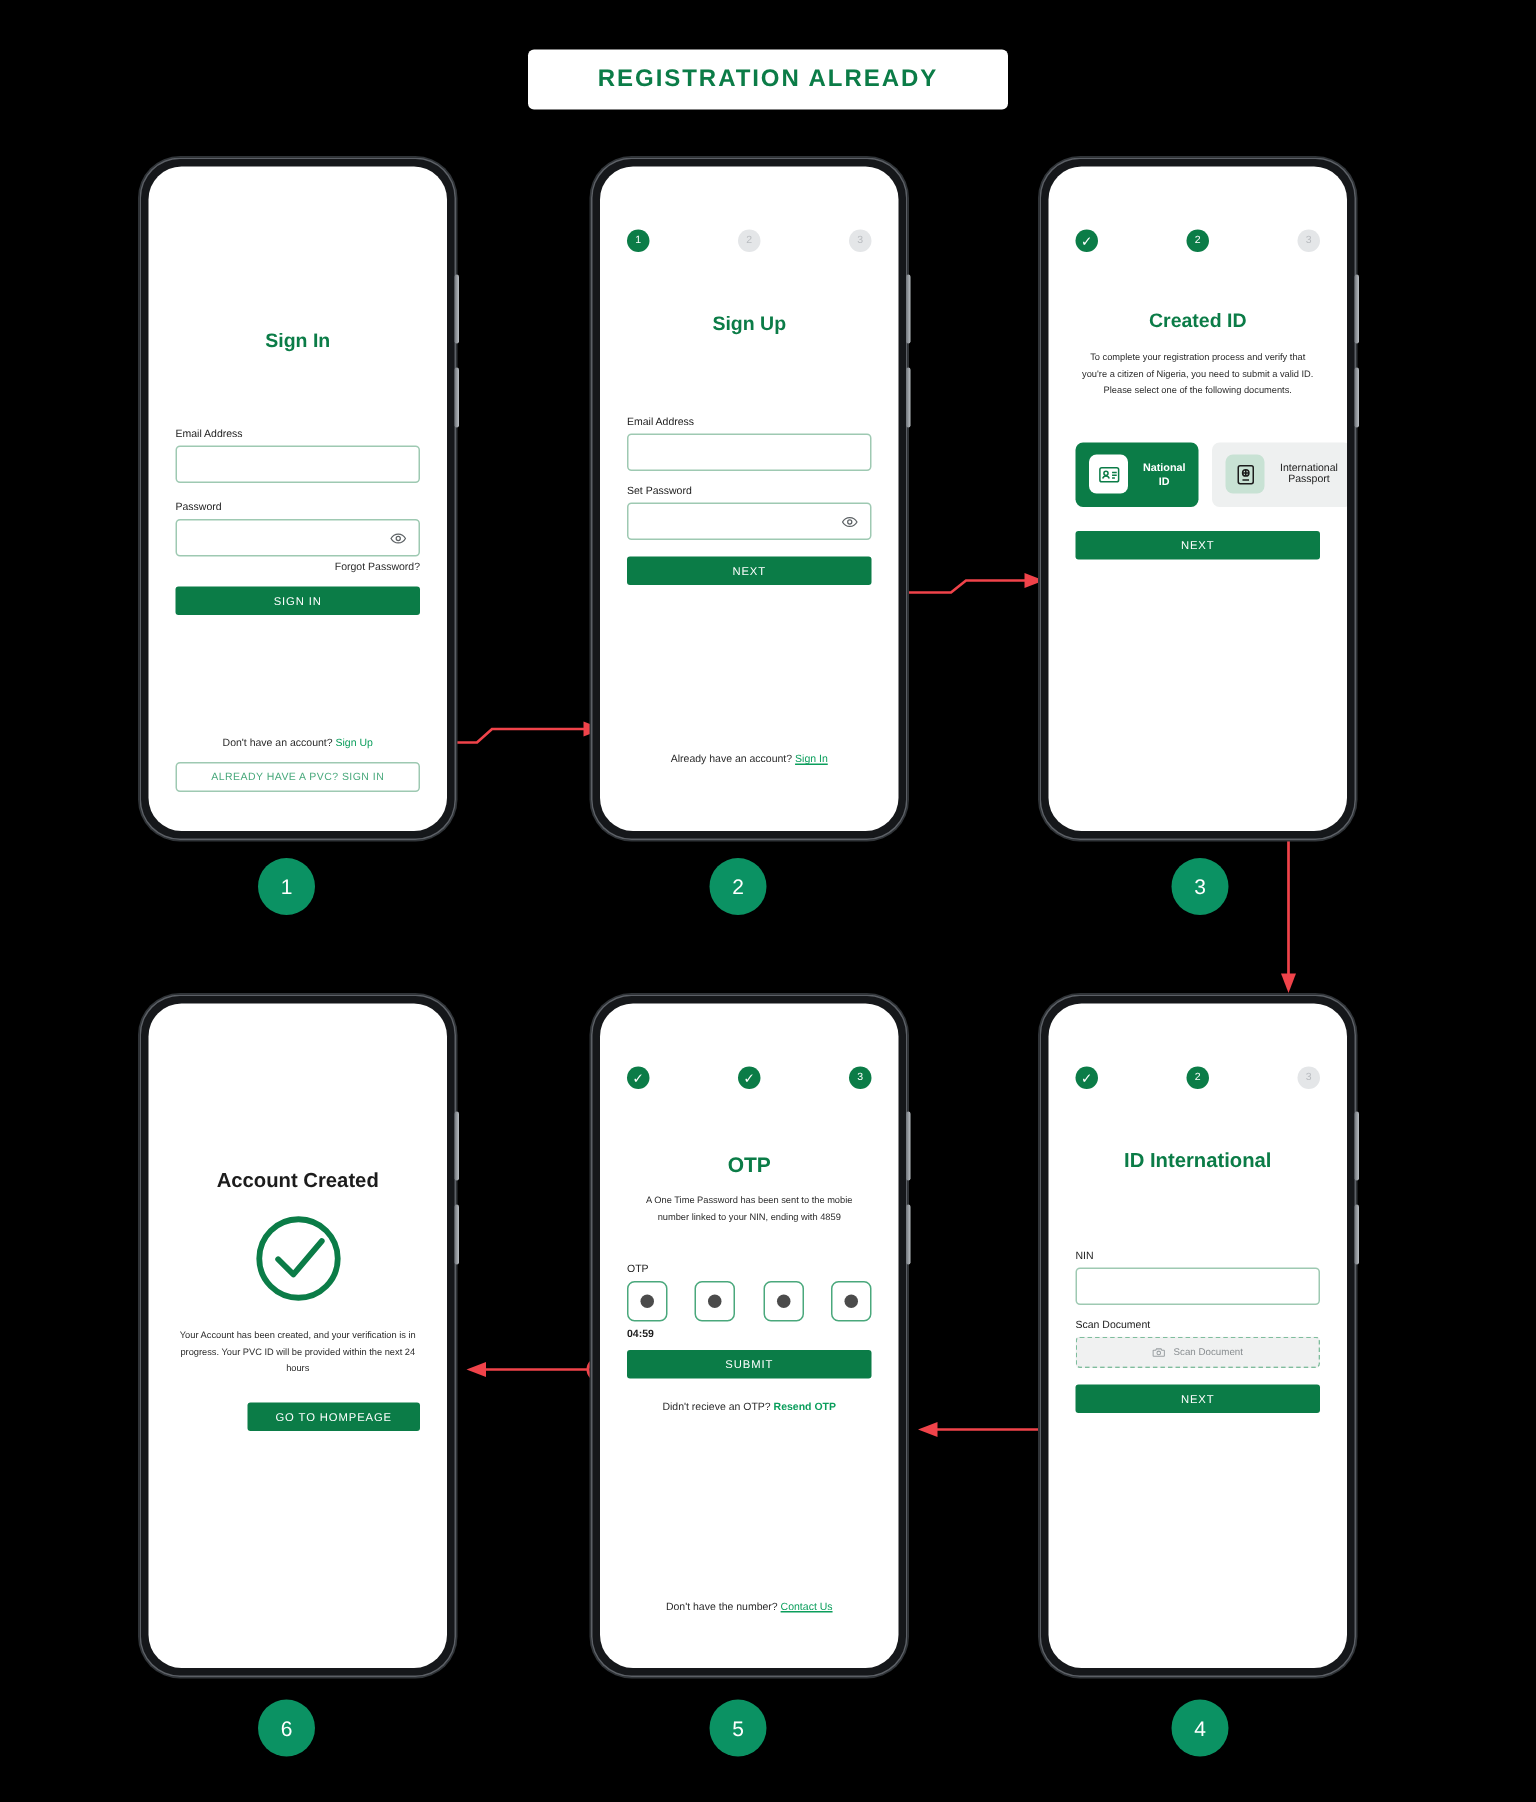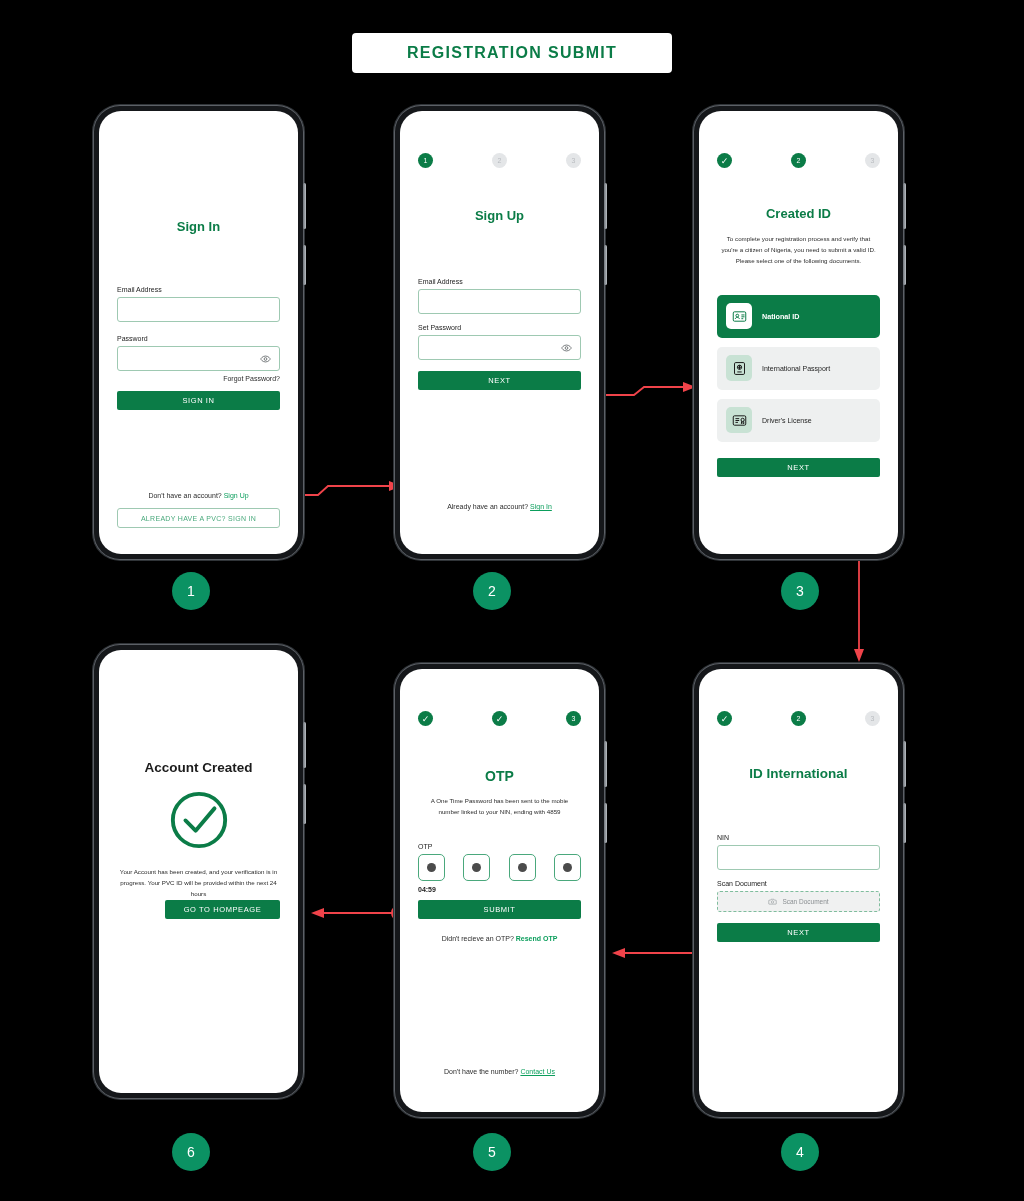--- a/index.html
+++ b/index.html
@@ -142,21 +142,21 @@
 
   
   .conn { position: absolute; pointer-events: none; }
 </style>
 </head>
 <body>
 
 <div class="stage">
 
   <div class="title-banner">
-    <span class="t">REGISTRATION  SUBMIT</span>
+    <span class="t">REGISTRATION  ALREADY</span>
   </div>
 
   <svg class="conn" style="left:250px; top:478px;" width="160" height="32">
     <circle cx="12" cy="17" r="7" fill="none" stroke="#f0434a" stroke-width="2"></circle>
     <path d="M19,17 L68,17 L78,8 L140,8" fill="none" stroke="#f0434a" stroke-width="1.8"></path>
     <path d="M152,8 L139,3 L139,13 Z" fill="#f0434a"></path>
   </svg>
 
   <svg class="conn" style="left:572px; top:378px;" width="136" height="30">
     <circle cx="12" cy="17" r="7" fill="none" stroke="#f0434a" stroke-width="2"></circle>
@@ -305,21 +305,21 @@
       </div>
 
       <div style="margin-top:38px;">
         <div class="h-green">Created ID</div>
       </div>
 
       <div style="margin-top:13px; padding:0 2px;">
         <div class="para">To complete your registration process and verify that you're a citizen of Nigeria, you need to submit a valid ID.  Please select one of the following documents.</div>
       </div>
 
-      <div style="margin-top:28px; display:flex; flex-direction:column; gap:9px;">
+      <div style="margin-top:28px; display:flex; flex-direction:row; gap:9px;text-align:center;">
 
         <div class="id-card sel">
           <span class="id-ico">
             <svg viewBox="0 0 24 24" width="15" height="15" fill="none" stroke="#0b7c47" stroke-width="1.6">
               <rect x="2" y="4.5" width="20" height="15" rx="2"></rect>
               <circle cx="8.5" cy="10.5" r="2.2"></circle>
               <path d="M5 16c.6-1.8 2-2.6 3.5-2.6S11.4 14.2 12 16"></path>
               <path d="M15 9.5h5M15 12.5h5M15 15.5h3"></path>
             </svg>
           </span>
@@ -472,41 +472,41 @@
           <span class="link-grn ul">Contact Us</span>
         </div>
       </div>
 
     </div>
   </div>
   <div class="badge" style="left:473px; top:1133px;">
     <span>5</span>
   </div>
 
-  <div class="phone" style="left:93px; top:644px;">
+  <div class="phone" style="left:93px; top:663px;">
     <div class="btn-vol"></div>
     <div class="btn-pwr"></div>
     <div class="screen">
 
       <div style="margin-top:110px;">
         <div class="h-dark">Account Created</div>
       </div>
 
       <div class="check-wrap" style="margin-top:14px;">
         <svg width="62" height="62" viewBox="0 0 64 64" fill="none" stroke="#0b7c47" stroke-width="4">
           <circle cx="32" cy="32" r="27"></circle>
           <path d="M18 32.5 28.5 43 48 20" stroke-linecap="round" stroke-linejoin="round"></path>
         </svg>
       </div>
 
       <div style="margin-top:16px; padding:0 2px;">
         <div class="para">Your Account has been created, and your verification is in progress. Your PVC ID will be provided within the next 24 hours</div>
       </div>
 
-      <div style="padding-left:48px;">
+      <div style="margin-top:16px;padding-left:48px;">
         <div class="btn-primary">GO TO HOMPEAGE</div>
       </div>
 
     </div>
   </div>
   <div class="badge" style="left:172px; top:1133px;">
     <span>6</span>
   </div>
 
 </div>

